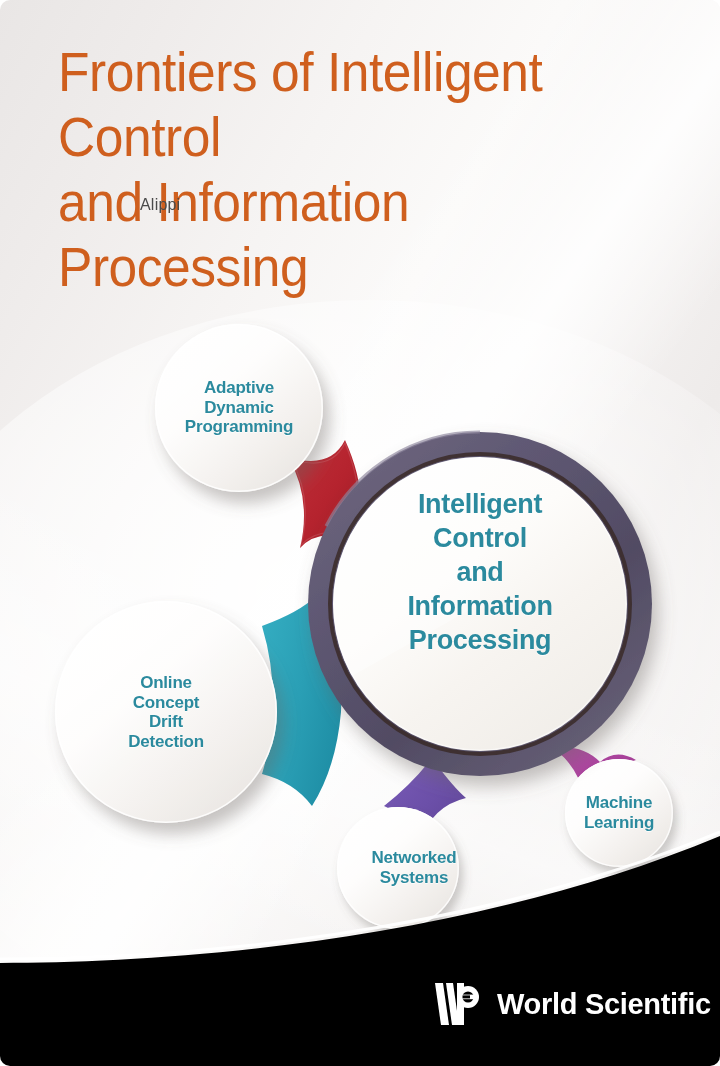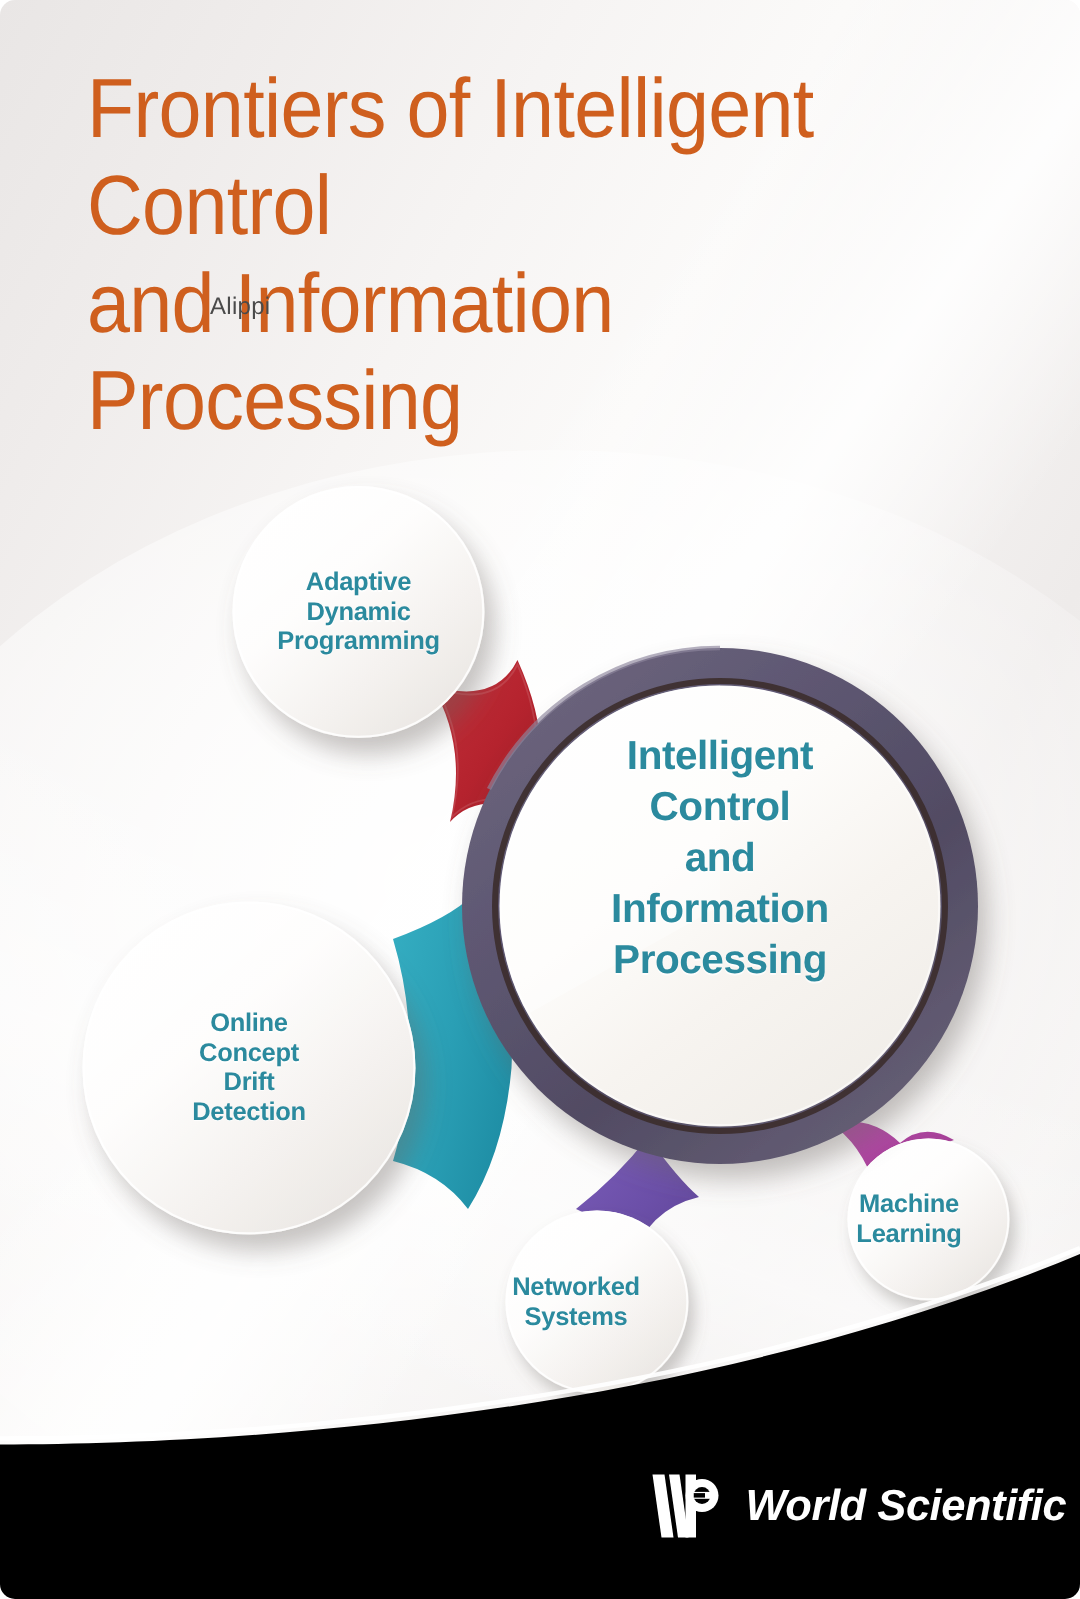--- a/index.html
+++ b/index.html
@@ -131,21 +131,20 @@
     top: 978px;
     display: flex;
     align-items: center;
     gap: 9px;
   }
   .publisher-name {
     color: #ffffff;
     font-size: 29px;
     font-weight: bold;
     letter-spacing: -0.3px;
-    font-style: italic;
   }
 </style>
 </head>
 <body>
 
 <div id="cover">
 
   <div class="bg-base"></div>
   <div class="bg-glow"></div>
   <div class="bg-sheen"></div>
@@ -291,24 +290,24 @@
 
   <div class="node-label sat" style="left:166px; top:712px;">Online
 Concept
 Drift
 Detection</div>
 
   <div class="node-label sat" style="left:239px; top:408px;">Adaptive
 Dynamic
 Programming</div>
 
-  <div class="node-label sat" style="left:384px; top:868px;">Networked
+  <div class="node-label sat" style="left:414px; top:868px;">Networked
 Systems</div>
 
-  <div class="node-label sat" style="left:606px; top:813px;">Machine
+  <div class="node-label sat" style="left:619px; top:813px;">Machine
 Learning</div>
 
   <div class="publisher">
     <svg width="56" height="52" viewBox="0 0 56 52">
 
       <path d="M 3,5 L 11,5 L 17,47 L 9,47 Z" fill="#ffffff"></path>
       <path d="M 14,5 L 21,5 L 27,47 L 20,47 Z" fill="#ffffff"></path>
       <path d="M 25,5 L 32,5 L 32,47 L 25,47 Z" fill="#ffffff"></path>
 
       <circle cx="36" cy="19" r="11" fill="#ffffff"></circle>

